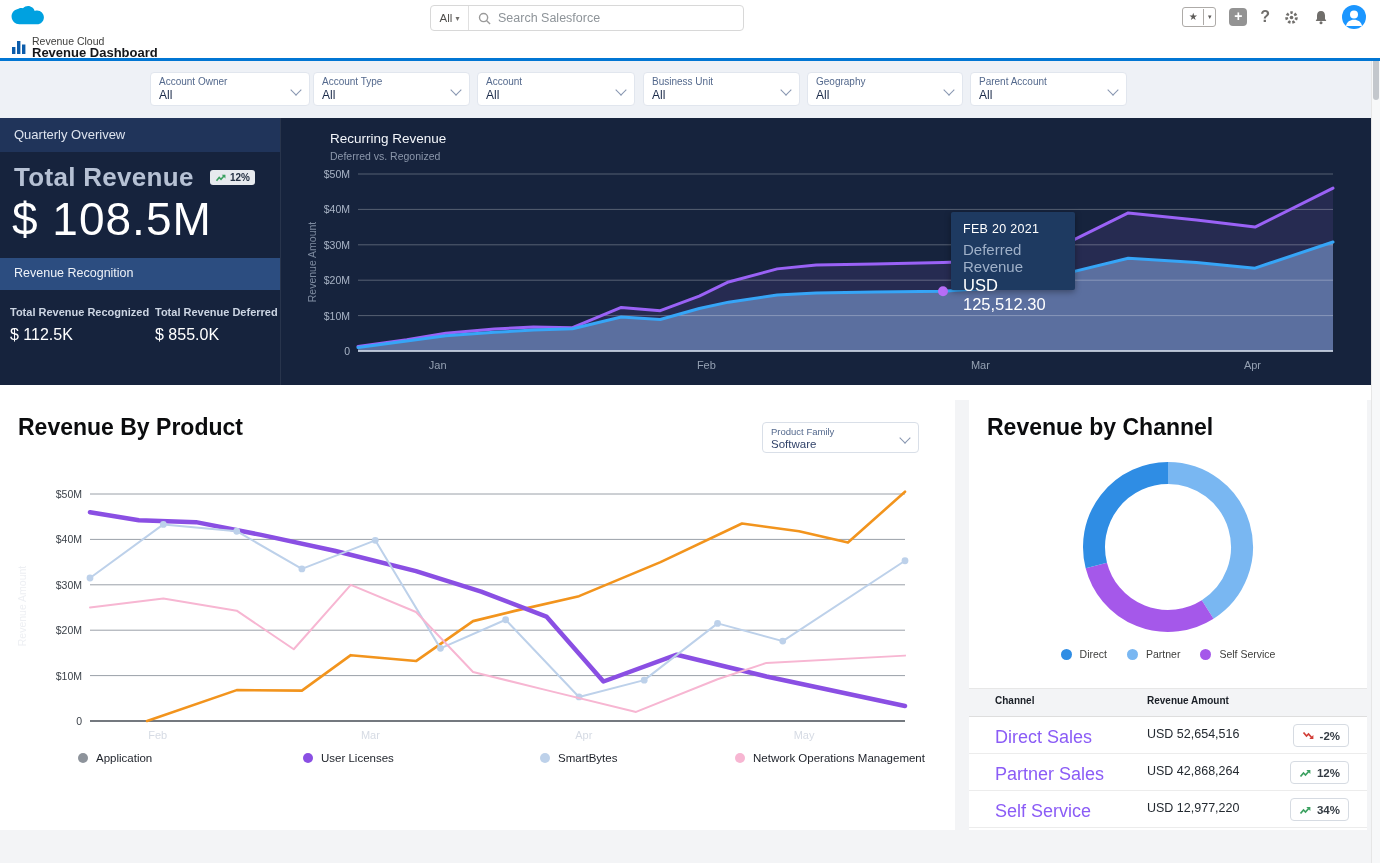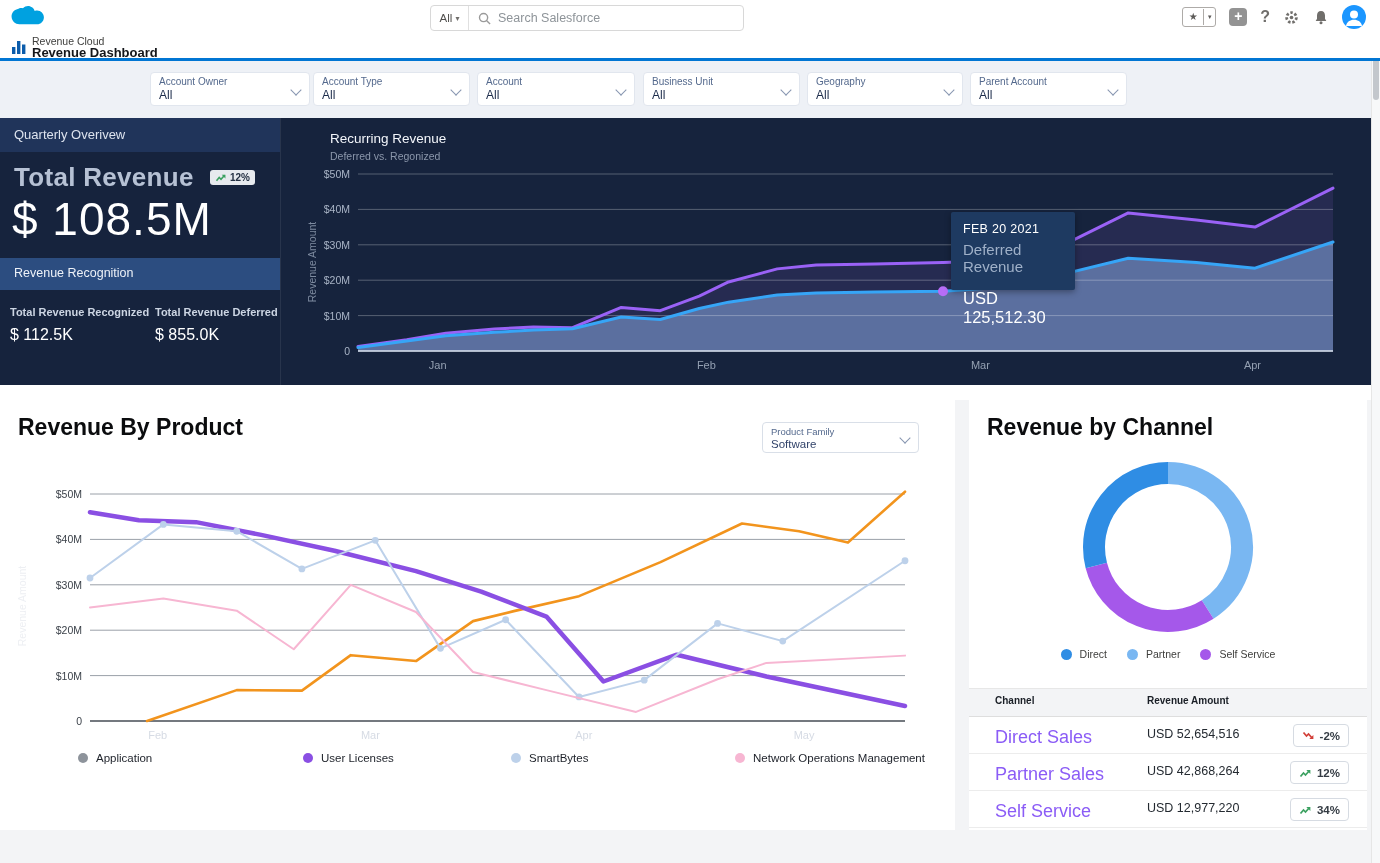--- a/index.html
+++ b/index.html
@@ -46,21 +46,21 @@
   .rr-title{position:absolute;left:50px;top:13px;font-size:13.5px;color:#f3f6fb}
   .rr-sub{position:absolute;left:50px;top:32px;font-size:10.5px;color:#8b97ab}
   .rr-ylab{position:absolute;left:-38px;top:138px;width:140px;text-align:center;transform:rotate(-90deg);font-size:10.5px;color:#7e8ba0}
   .ytick{position:absolute;text-align:right;font-size:10.5px}
   .xtick{position:absolute;width:32px;font-size:11px}
   .rr .ytick{color:#a9b4c6}
   .rr .xtick{color:#94a0b2}
   .tooltip{position:absolute;width:124px;height:78px;background:#1e3a61;border-radius:2px;box-shadow:0 2px 6px rgba(0,0,0,.35);padding:10px 0 0 12px;box-sizing:border-box;z-index:4}
   .tt-date{font-size:12.5px;color:#ffffff;letter-spacing:.3px}
   .tt-lab{font-size:15px;color:#9fb0c8;margin-top:5px}
-  .tt-val{font-size:16.5px;color:#fff;margin-top:14px}
+  .tt-val{font-size:16.5px;color:#fff;margin-top:1px}
   
   .gapstrip{position:absolute;left:0;top:385px;width:1380px;height:15px;background:#fff}
   .card{position:absolute;background:#fff}
   .card1{left:0;top:400px;width:955px;height:430px}
   .card2{left:969px;top:400px;width:398px;height:430px}
   .cardtitle{position:absolute;left:18px;top:14px;font-size:23px;font-weight:bold;color:#0b0c0e}
   .pfbox{position:absolute;left:762px;top:22px;width:157px;height:31px;border:1px solid #d9dfe8;border-radius:4px;box-sizing:border-box;padding:3px 8px;cursor:pointer}
   .pfbox .fl{font-size:9.5px}
   .pfbox .fv{font-size:11.5px;color:#32436a}
   .pfbox .chev{top:11px}
@@ -275,21 +275,21 @@
       <path d="M0 113.5L73.35 104.41999999999999L146.7 116.678L203.75 155.268L260.8 90.80000000000001L326 118.04L383.04999999999995 177.96800000000002L456.40000000000003 196.128L546.0500000000001 217.92L627.5500000000001 185.232L676.4499999999999 168.888L815 161.624" fill="none" stroke="#f7b6d2" stroke-width="2" stroke-linejoin="round" stroke-linecap="round"></path>
     </svg>
     <div class="legend-item" style="left: 78px; top: 352px;">
       <span class="ldot" style="background: rgb(141, 147, 155);"></span>
       <span>Application</span>
     </div>
     <div class="legend-item" style="left: 303px; top: 352px;">
       <span class="ldot" style="background: rgb(138, 79, 227);"></span>
       <span>User Licenses</span>
     </div>
-    <div class="legend-item" style="left: 511px; top: 352px;">
+    <div class="legend-item" style="left: 540px; top: 352px;">
       <span class="ldot" style="background: rgb(189, 209, 234);"></span>
       <span>SmartBytes</span>
     </div>
     <div class="legend-item" style="left: 735px; top: 352px;">
       <span class="ldot" style="background: rgb(247, 182, 210);"></span>
       <span>Network Operations Management</span>
     </div>
   </div>
 
 <div class="card card2">

